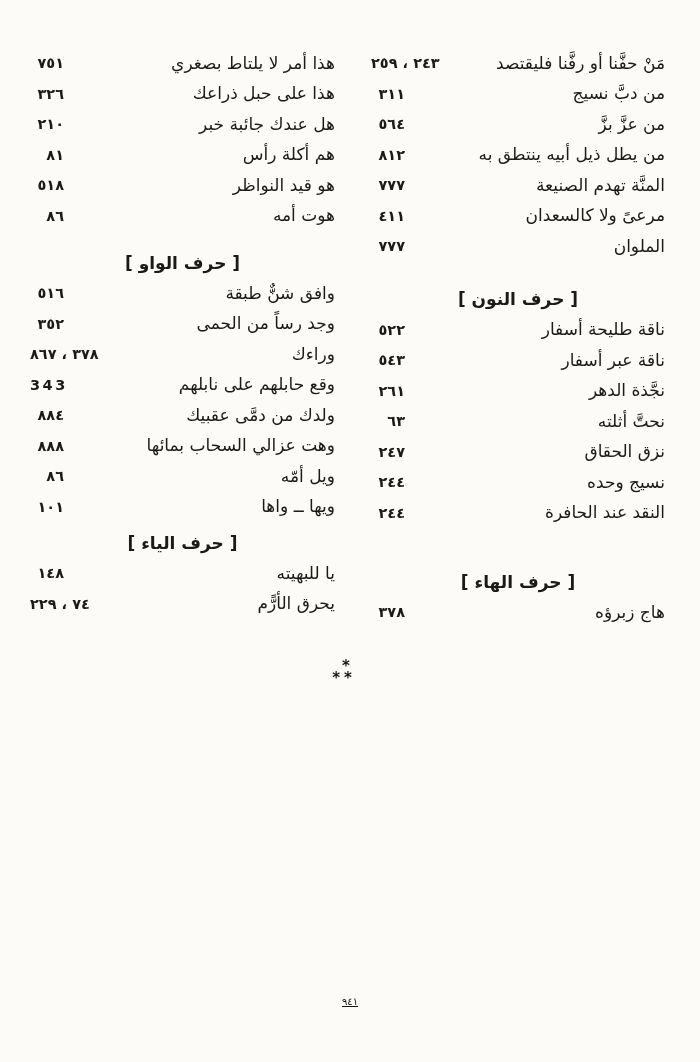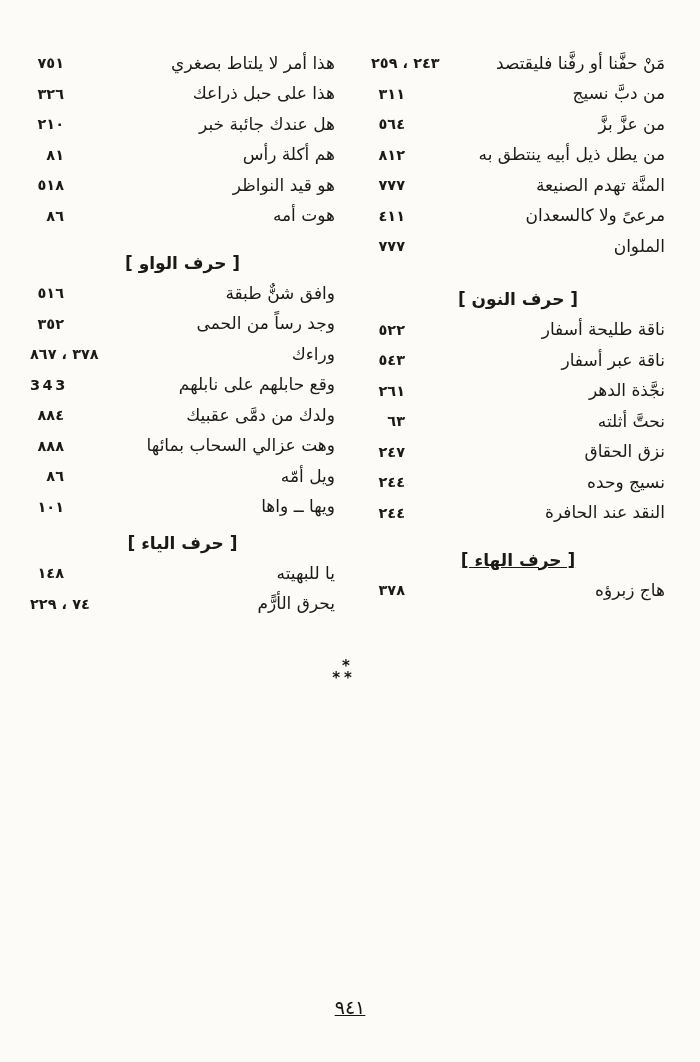--- a/index.html
+++ b/index.html
@@ -49,40 +49,40 @@
     font-size: 17px;
     font-weight: bold;
     margin: 0;
     height: 31px;
     display: flex;
     align-items: center;
     justify-content: center;
     letter-spacing: 0.5px;
   }
   #col-right .sec-1 { margin-top: 22px; }
-  #col-right .sec-2 { margin-top: 16px; text-decoration: underline; }
+  #col-right .sec-2 { margin-top: 38px; }
   #col-left  .sec-1 { margin-top: 16px; }
   #col-left  .sec-2 { margin-top: 5px; }
 
   .end-mark {
     position: absolute;
     top: 660px; left: 0; right: 0;
     text-align: center;
     font-weight: bold;
     color: #161513;
     transform: translateX(-4px);
   }
   .end-mark .line1 { font-size: 15px; line-height: 12px; }
   .end-mark .line2 { font-size: 15px; line-height: 13px; letter-spacing: 4px; text-indent: 4px; }
 
   .folio {
     position: absolute;
     top: 996px; left: 0; right: 0;
     text-align: center;
-    font-size: 19px;
+    font-size: 10px;
     letter-spacing: 3px;
     color: #14130f;
     text-decoration: underline;
   }
 </style>
 </head>
 <body>
 
 <div class="page">
 

